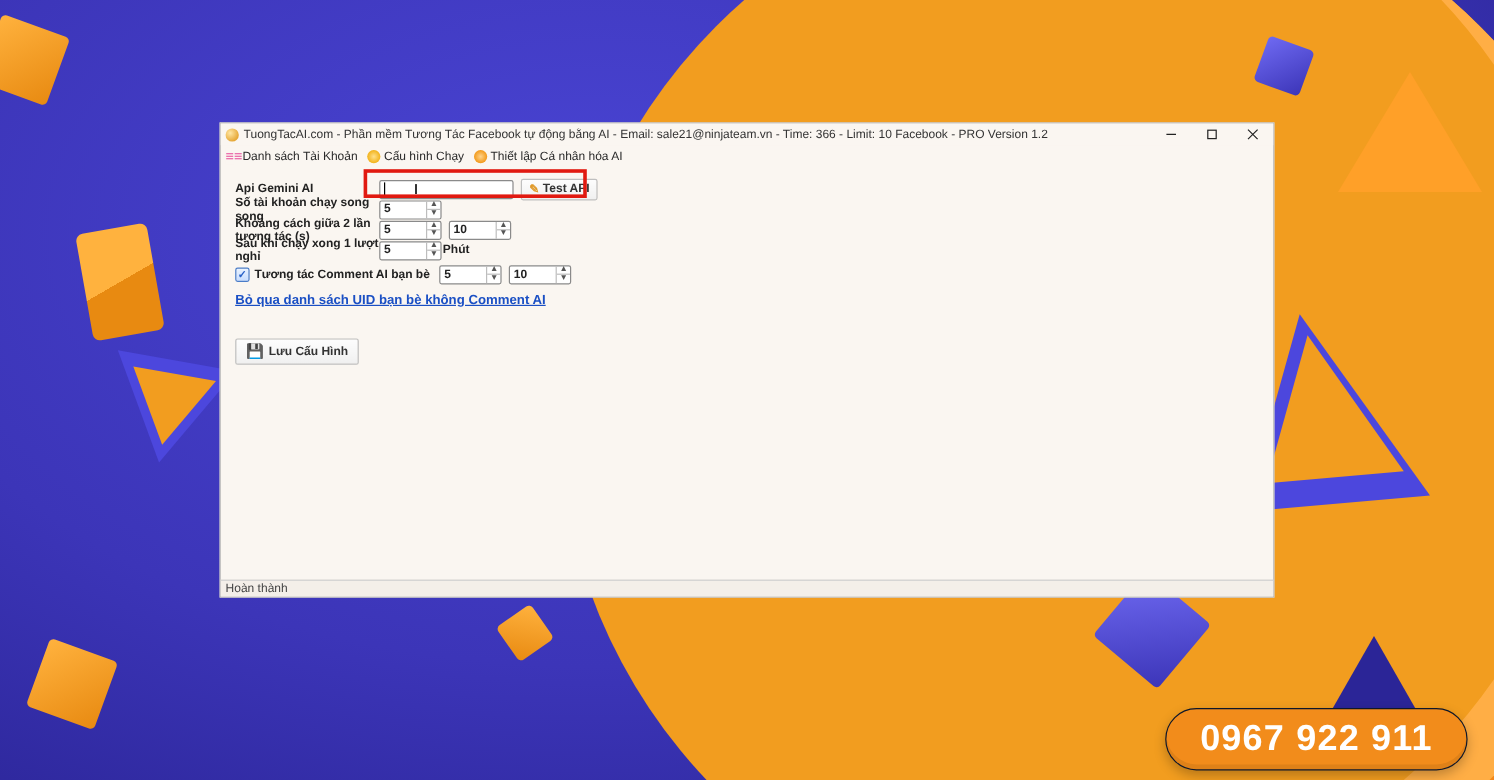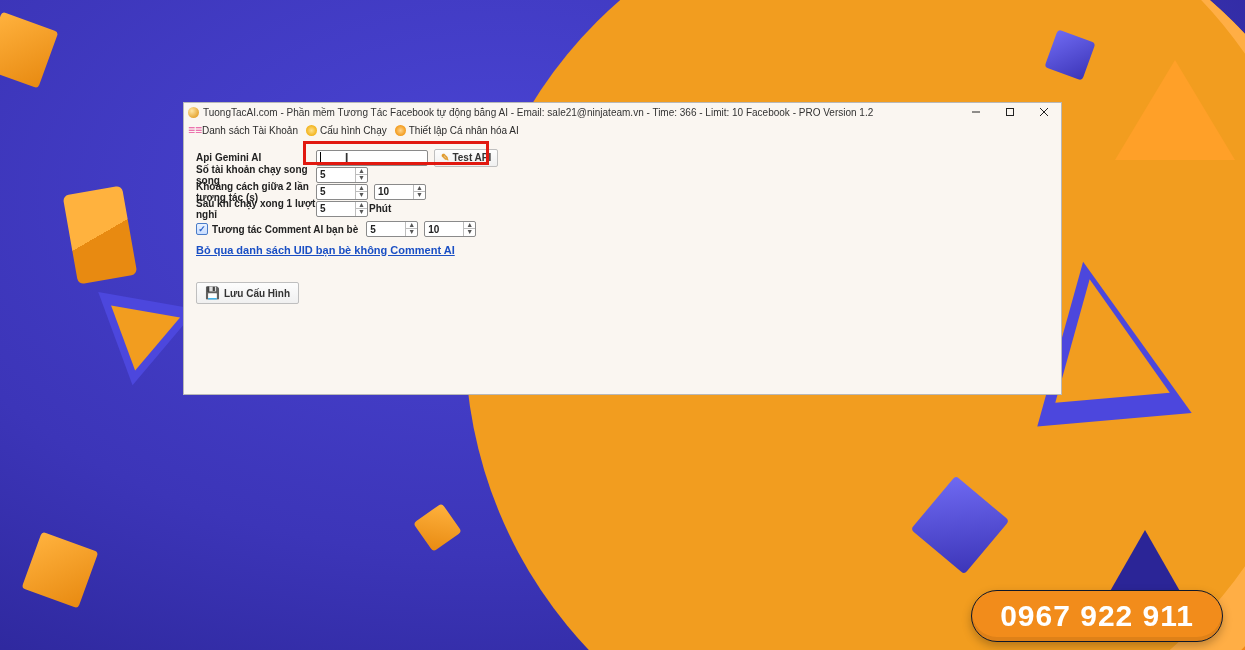--- a/index.html
+++ b/index.html
@@ -41,21 +41,21 @@
   .t1 { right:10px; top:60px; border-left:60px solid transparent; border-right:60px solid transparent; border-bottom:100px solid #ffa028;}
   .t2 { right:60px; top:260px; border-left:60px solid transparent; border-right:95px solid transparent; border-bottom:160px solid #4c47dd; transform:rotate(-5deg);}
   .t2::after{content:"";position:absolute;left:-40px;top:18px;border-left:45px solid transparent;border-right:70px solid transparent;border-bottom:120px solid #f29d1f;}
   .t3 { right:60px; bottom:50px; border-left:40px solid transparent; border-right:40px solid transparent; border-bottom:70px solid #2b2597;}
   .t4 { left:90px; top:300px;  border-left:50px solid transparent; border-right:50px solid transparent; border-bottom:86px solid #4c47dd; transform:rotate(190deg);}
   .t4::after{content:"";position:absolute;left:-35px;top:15px;border-left:35px solid transparent;border-right:35px solid transparent;border-bottom:60px solid #f29d1f;}
   
   .window {
     position: absolute;
     left: 183px; top: 102px;
-    width: 879px; height: 293px;
+    width: 879px; height: 396px;
     background:#faf6f1;
     border: 1px solid #b8b8b8;
     z-index: 5;
     display:flex; flex-direction:column;
   }
   .titlebar {
     height: 18px;
     display:flex; align-items:center;
     padding: 0 0 0 4px;
     font-size: 10px;
@@ -281,15 +281,18 @@
     </div>
 
     
     <div class="save-btn">
       <span class="disk">💾</span>
       <span>Lưu Cấu Hình</span>
     </div>
 
   </div>
 
+  <div class="status">
+    <span>Hoàn thành</span>
+  </div>
 </div>
 
 <div class="phone-badge">0967 922 911</div>
 
 </body></html>

